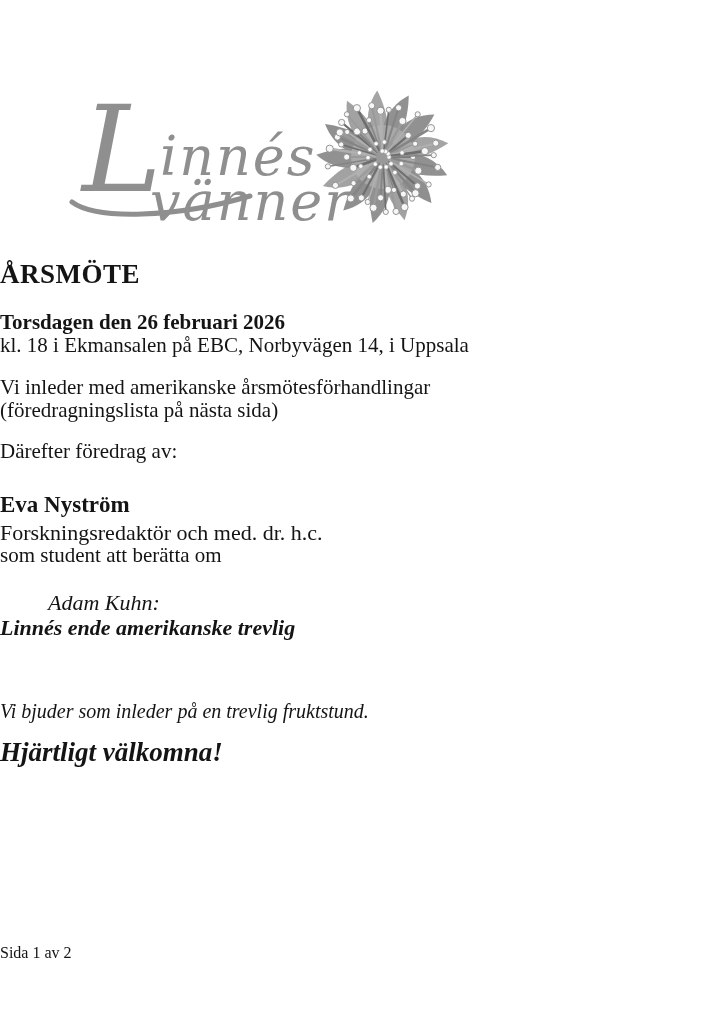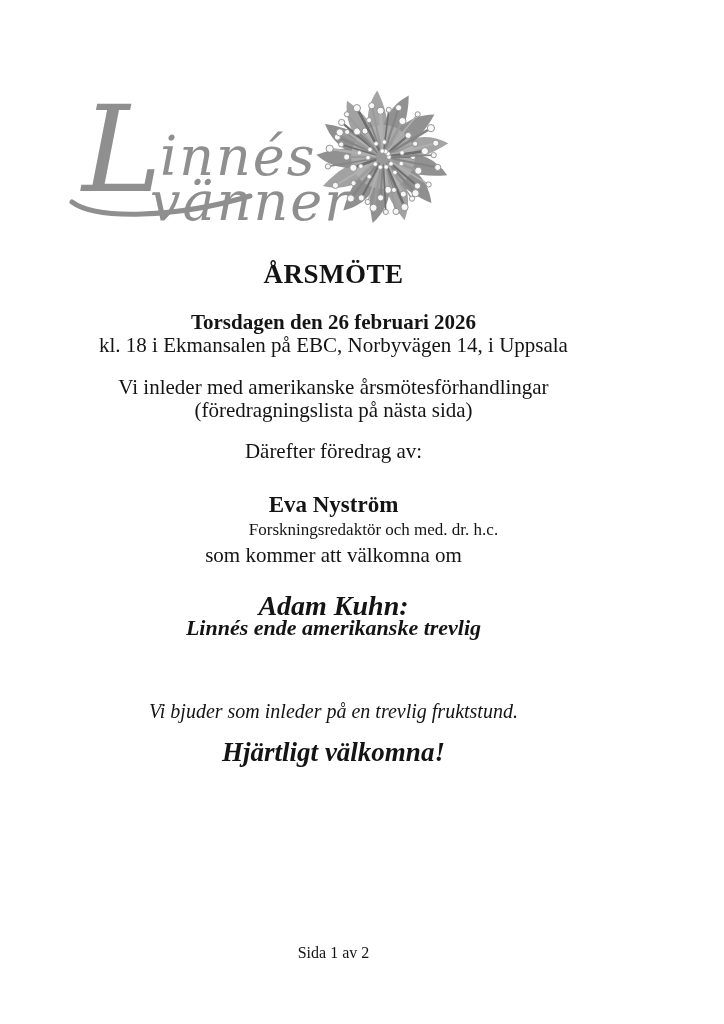--- a/index.html
+++ b/index.html
@@ -23,36 +23,36 @@
     white-space: nowrap;
   }
   .logo-initial { left: 82px; top: 90px; font-size: 120px; }
   .logo-line1   { left: 160px; top: 130px; font-size: 54px; letter-spacing: 2px; }
   .logo-line2   { left: 150px; top: 175px; font-size: 54px; letter-spacing: 2px; }
   .logo-swash   { position: absolute; left: 66px; top: 186px; }
   .flower       { position: absolute; left: 308px; top: 82px; }
   
   .line {
     position: absolute;
-    left: 16px;
+    left: 0;
     width: 635px;
-    text-align: center;
+    text-align: left;
     line-height: 1.15;
     white-space: nowrap;
   }
   .t-title    { top: 259px; font-size: 27px; font-weight: bold; letter-spacing: 0.5px; }
   .t-date     { top: 310px; font-size: 21px; font-weight: bold; }
   .t-loc      { top: 333px; font-size: 21px; }
   .t-intro1   { top: 375px; font-size: 21px; }
   .t-intro2   { top: 398px; font-size: 21px; }
   .t-lead     { top: 439px; font-size: 21px; }
   .t-speaker  { top: 492px; font-size: 23px; font-weight: bold; }
-  .t-stitle   { top: 520px; font-size: 17px; margin-left: 40px; }
+  .t-stitle   { top: 520px; font-size: 22px; }
   .t-stag     { top: 543px; font-size: 21px; }
-  .t-talk1    { top: 590px; font-size: 28px; font-weight: bold; font-style: italic; }
+  .t-talk1    { top: 590px; font-size: 22px; font-weight: normal; font-style: italic; padding-left: 48px; }
   .t-talk2    { top: 615px; font-size: 22px; font-weight: bold; font-style: italic; }
   .t-refresh  { top: 700px; font-size: 20px; font-style: italic; }
   .t-closing  { top: 737px; font-size: 27px; font-weight: bold; font-style: italic; }
   .t-footer   { top: 944px; font-size: 16px; }
 </style>
 </head>
 <body>
 
 <div class="page">
 
@@ -193,20 +193,20 @@
   </div>
 
   <div class="line t-title">ÅRSMÖTE</div>
   <div class="line t-date">Torsdagen den 26 februari 2026</div>
   <div class="line t-loc">kl. 18 i Ekmansalen på EBC, Norbyvägen 14, i Uppsala</div>
   <div class="line t-intro1">Vi inleder med amerikanske årsmötesförhandlingar</div>
   <div class="line t-intro2">(föredragningslista på nästa sida)</div>
   <div class="line t-lead">Därefter föredrag av:</div>
   <div class="line t-speaker">Eva Nyström</div>
   <div class="line t-stitle">Forskningsredaktör och med. dr. h.c.</div>
-  <div class="line t-stag">som kommer att välkomna om</div>
+  <div class="line t-stag">som student att berätta om</div>
   <div class="line t-talk1">Adam Kuhn:</div>
   <div class="line t-talk2">Linnés ende amerikanske trevlig</div>
   <div class="line t-refresh">Vi bjuder som inleder på en trevlig fruktstund.</div>
   <div class="line t-closing">Hjärtligt välkomna!</div>
   <div class="line t-footer">Sida 1 av 2</div>
 
 </div>
 
 </body></html>

